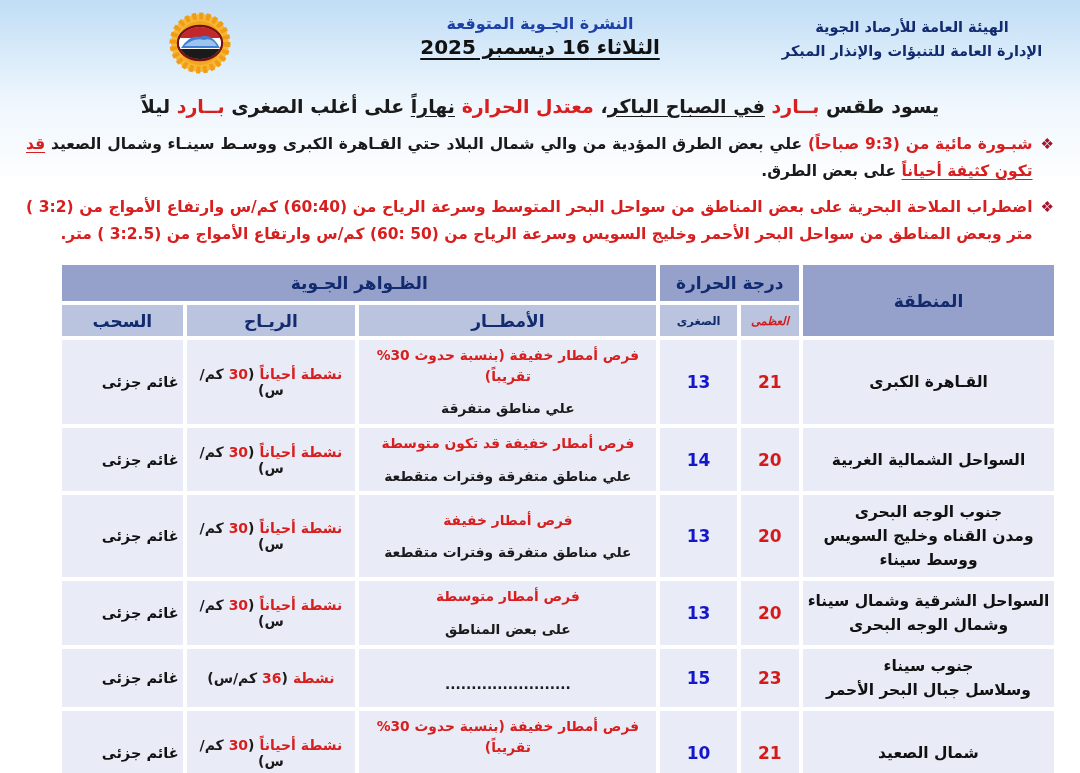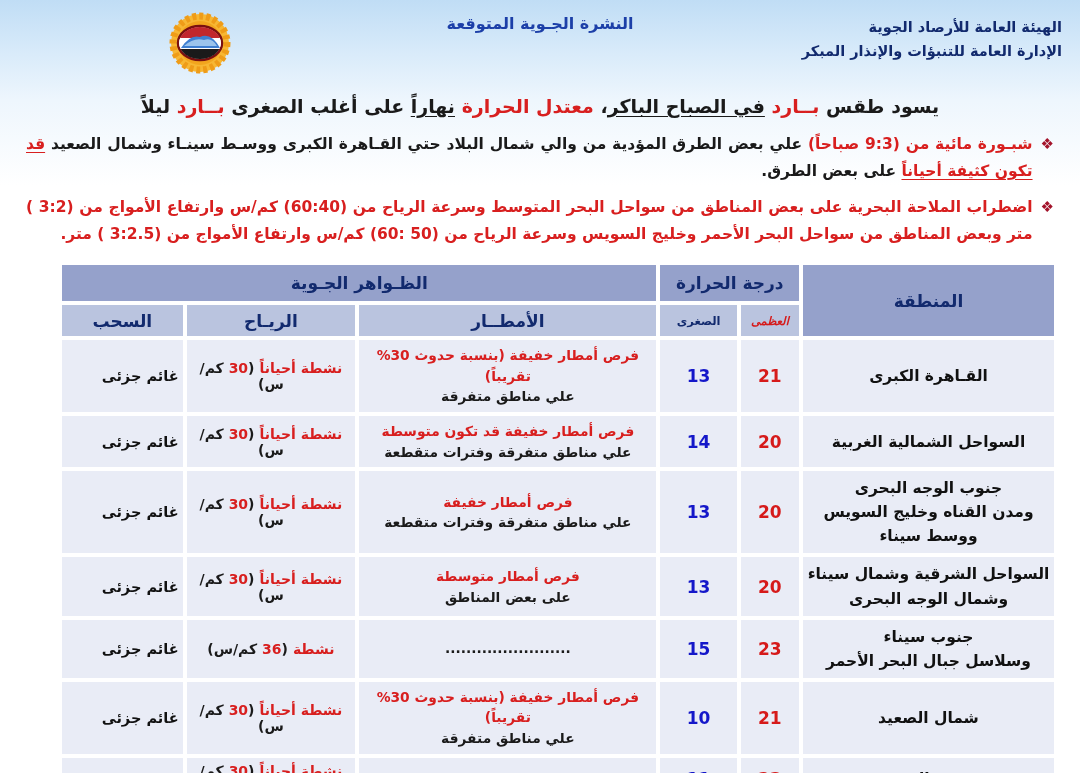--- a/index.html
+++ b/index.html
@@ -5,35 +5,35 @@
   * { margin:0; padding:0; box-sizing:border-box; }
   html,body { background:#f2f3f5; }
   body { font-family:"DejaVu Sans", sans-serif; }
   .page {
     width:1080px; height:773px; margin:0 auto; overflow:hidden;
     display:flex; flex-direction:column;
     background:linear-gradient(180deg,#c0ddf5 0%,#d9ebfa 7%,#eef6fd 13%,#ffffff 24%,#ffffff 100%);
   }
   
   .header { display:flex; align-items:flex-start; padding:10px 18px 2px 18px; }
-  .org { width:300px; color:var(--navy,#123070); font-weight:bold; font-size:14.5px; line-height:1.65; padding-top:6px; }
+  .org { width:300px; text-align:center; color:var(--navy,#123070); font-weight:bold; font-size:14.5px; line-height:1.65; padding-top:6px; }
   .titlebox { flex:1; text-align:center; padding-top:4px; }
   .title { color:var(--title_blue,#1c3fa8); font-weight:bold; font-size:16px; }
   .date { color:#111; font-weight:bold; font-size:20px; text-decoration:underline; text-underline-offset:4px; margin-top:2px; }
   .logobox { width:300px; display:flex; justify-content:flex-end; }
   .logo { margin-left:130px; }
   
   .headline { text-align:center; font-size:19px; font-weight:bold; padding:10px 80px 4px 80px; line-height:1.5; }
   
   .warnings { padding:6px 26px 0 26px; }
   .warning { display:flex; gap:8px; margin-bottom:9px; }
   .bullet { color:#a3132a; font-size:15px; line-height:1.8; flex:0 0 auto; }
   .wtext { flex:1; font-size:15.5px; font-weight:bold; line-height:1.75; text-align:justify; }
   .r { color:var(--red,#d81f1f); }
-  .k { color:#1a1a1a; }
+  .k { color:#1a1a1a;margin-top:12px; }
   .ru { color:var(--red,#d81f1f); text-decoration:underline; text-underline-offset:3px; }
   .ku { color:#1a1a1a; text-decoration:underline; text-underline-offset:3px;text-align:right; }
   
   table.forecast {
     border-collapse:separate; border-spacing:4px; table-layout:fixed;
     width:1000px; margin:4px 22px 0 auto;
   }
   .forecast th, .forecast td { text-align:center; vertical-align:middle; }
   th.band { background:var(--header_band,#95a1cb); color:var(--navy,#102464); font-size:17px; font-weight:bold; height:36px; }
   th.sub  { background:var(--subheader_band,#bac4df); font-size:17px; font-weight:bold; color:var(--navy,#102464); height:31px;margin-left:14px; }
@@ -53,20 +53,21 @@
 
 <div class="page">
 
   <div class="header">
     <div class="org">
       <div>الهيئة العامة للأرصاد الجوية</div>
       <div>الإدارة العامة للتنبؤات والإنذار المبكر</div>
     </div>
     <div class="titlebox">
       <div class="title">النشرة الجـوية المتوقعة</div>
+      <div class="date">الثلاثاء 16 ديسمبر 2025</div>
     </div>
     <div class="logobox">
       <span class="logo">
         <svg width="104" height="66" viewBox="0 0 104 66" aria-hidden="true">
           <circle cx="52" cy="33" r="29" fill="#f7b733"></circle>
           <circle cx="52" cy="33" r="27" fill="none" stroke="#ef9c18" stroke-width="7" stroke-dasharray="4 3"></circle>
           <circle cx="52" cy="33" r="22" fill="#f2a51e"></circle>
           <ellipse cx="52" cy="33" rx="22" ry="17" fill="#ffffff" stroke="#7a1010" stroke-width="2.5"></ellipse>
           <clipPath id="oval">
               <ellipse cx="52" cy="33" rx="21" ry="16"></ellipse>

